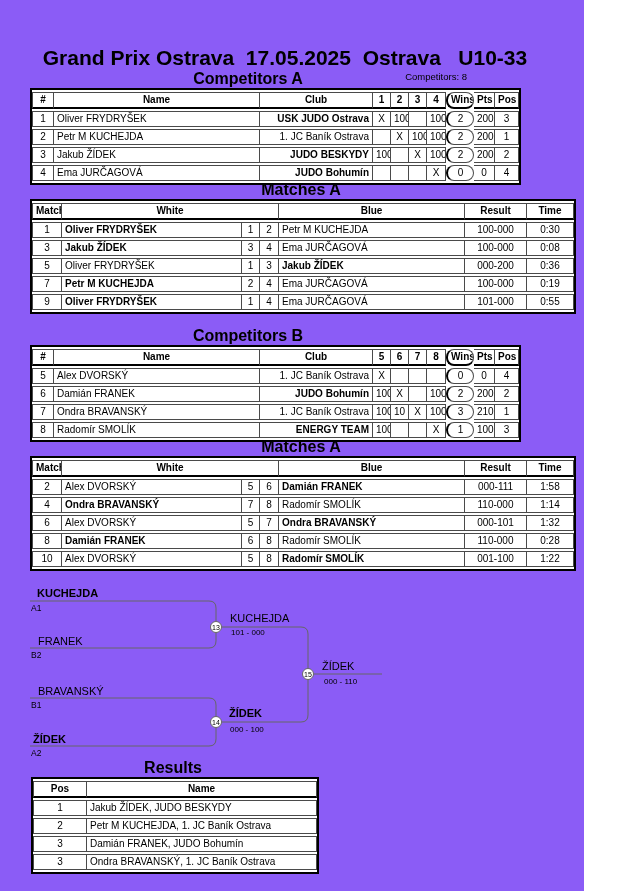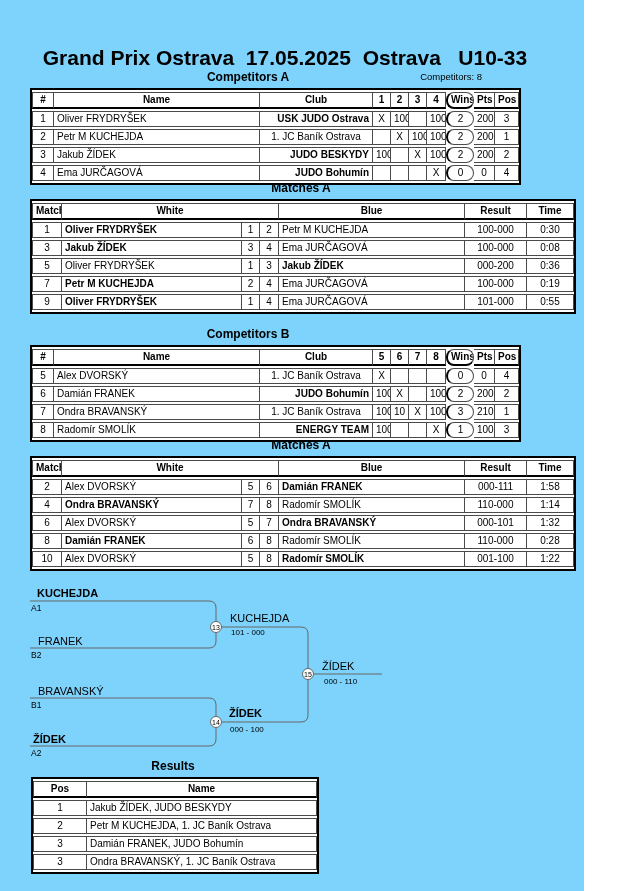--- a/index.html
+++ b/index.html
@@ -1,46 +1,46 @@
 <!DOCTYPE html>
 <html><head>
 <meta charset="utf-8">
 <style>
   html,body { margin:0; padding:0; background:#fff; }
   body { font-family:"Liberation Sans","DejaVu Sans",sans-serif; color:#000; }
   #page {
-    position:relative; width:584px; height:891px; background:#7dd3fc; overflow:hidden;
+    position:relative; width:584px; height:891px; background:#8b5cf6; overflow:hidden;
   }
   .abs { position:absolute; }
   #title {
     left:0; top:46px; width:570px; text-align:center;
     font-size:21px; font-weight:bold; white-space:pre;
   }
   .heading {
     transform:translateX(-50%); white-space:nowrap;
-    font-size:12px; font-weight:bold;
+    font-size:16px; font-weight:bold;
   }
-  #comp-count { top:71px; right:102px; font-size:9.5px; }
+  #comp-count { top:71px; right:117px; font-size:9.5px; }
 
   table.grid {
     border-collapse:separate; border-spacing:0 2px;
     border:2px solid #000; background:#fff; table-layout:fixed;
   }
   table.grid th, table.grid td {
     font-size:10px; line-height:12px; padding:1px 3px;
     border:1px solid #4a4a4a; border-left:none;
     overflow:hidden; white-space:nowrap;
   }
   table.grid th:first-child, table.grid td:first-child { border-left:1px solid #4a4a4a; }
   table.grid th { font-weight:bold; border-bottom:2px solid #000; text-align:center; }
   th.al { text-align:left; }
   td.ctr { text-align:center; }
   td.name { text-align:left; padding-left:6px; }
   td.club-left  { text-align:right;  padding-left:4px;font-weight:bold; }
-  td.club-right { text-align:center; padding-right:4px; }
+  td.club-right { text-align:right; padding-right:4px; }
   .thickL { border-left:2px solid #000 !important;border-radius:8px; }
   td.bold { font-weight:bold; }
 
   svg text { fill:#000; }
 </style>
 </head>
 <body>
 
 <div id="page">
 

